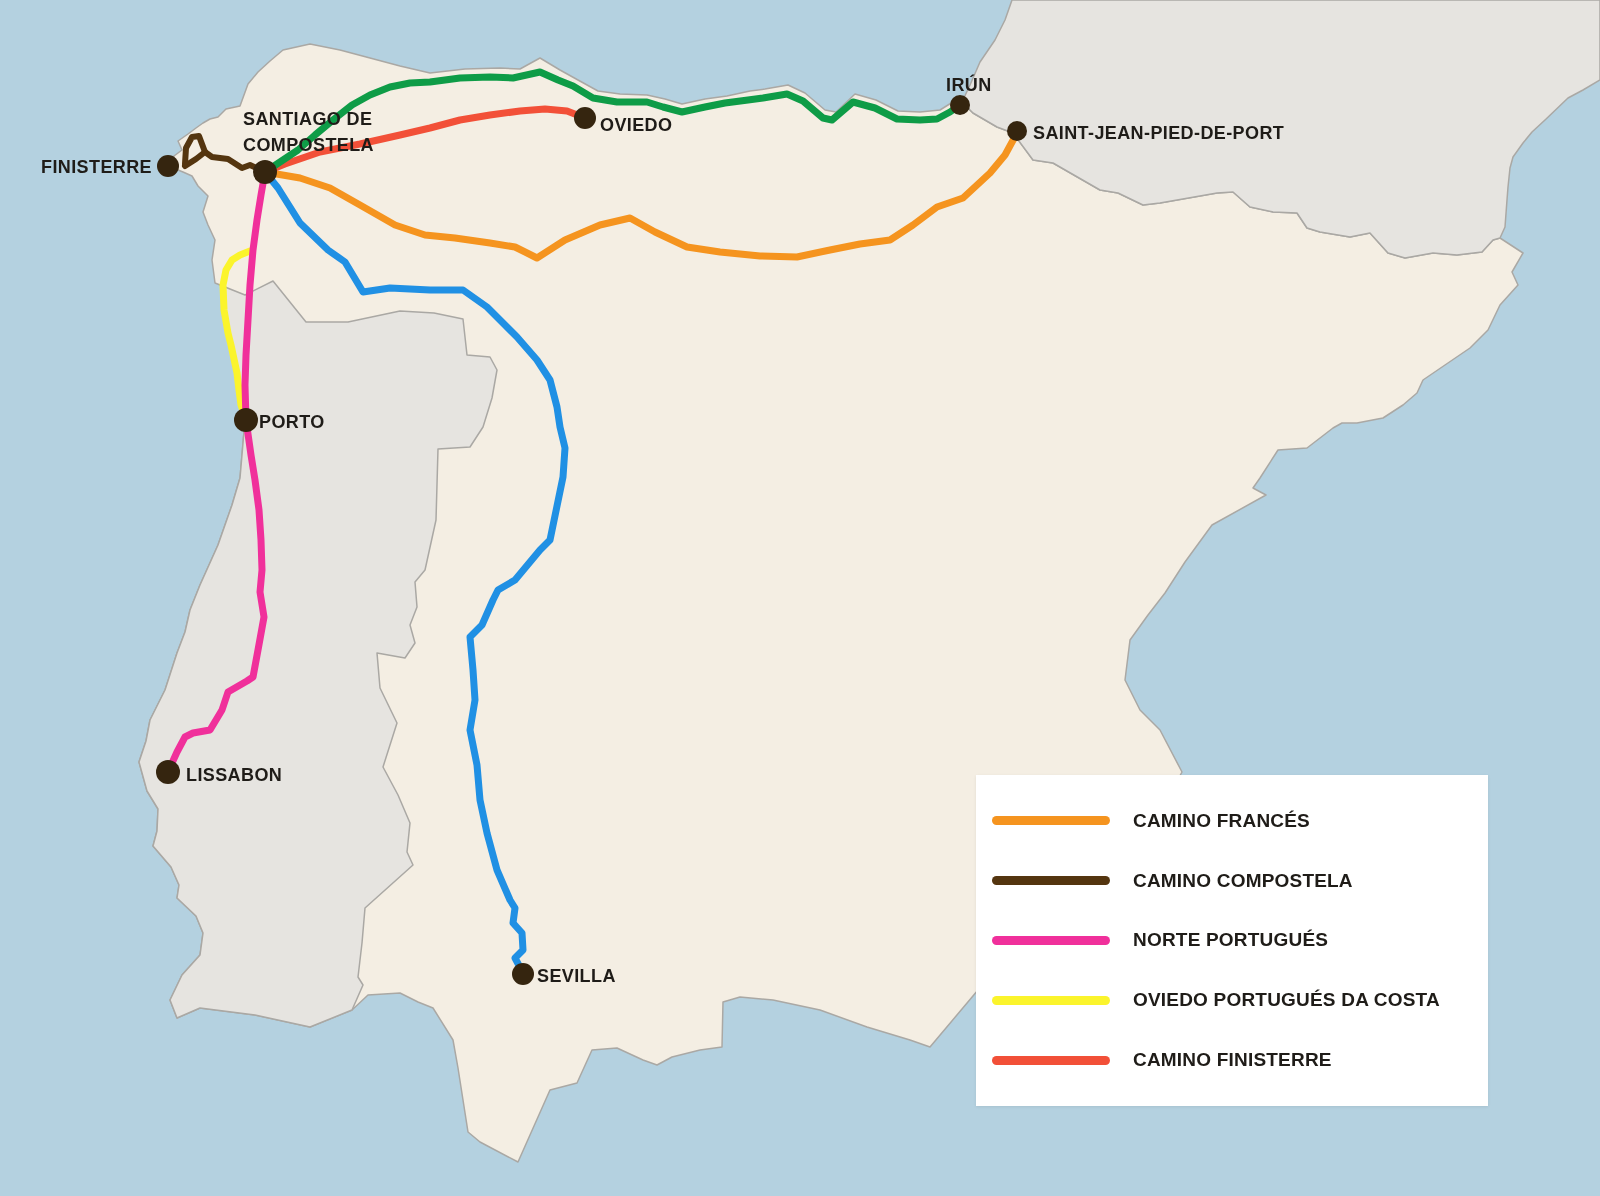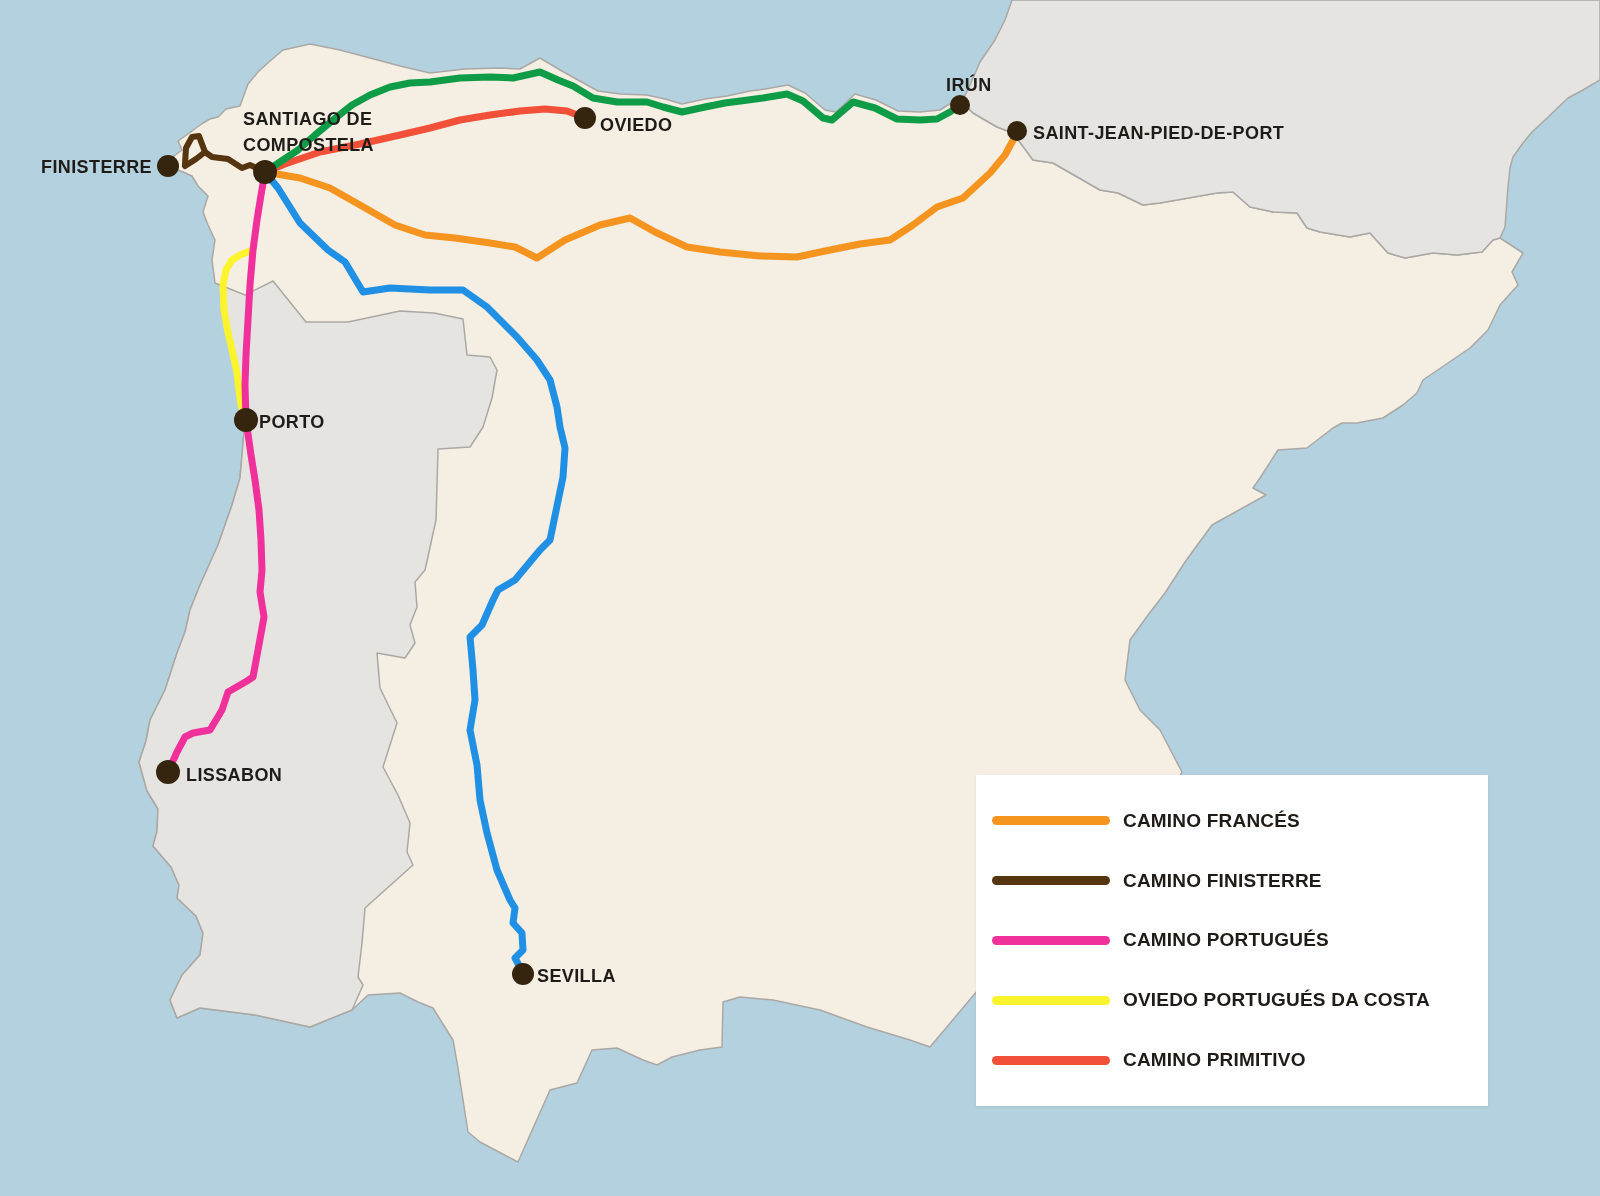--- a/index.html
+++ b/index.html
@@ -15,21 +15,21 @@
   }
   .legend{
     position:absolute;left:976px;top:775px;width:512px;height:331px;
     background:#ffffff;box-shadow:0 1px 3px rgba(0,0,0,0.08);
     display:flex;flex-direction:column;justify-content:space-evenly;
     padding:6px 0;box-sizing:border-box;
   }
   .legend-row{display:flex;align-items:center;height:40px;}
   .legend-swatch{margin-left:16px;flex:0 0 auto;display:block;}
   .legend-label{
-    margin-left:13px;font-weight:bold;font-size:19px;letter-spacing:0.2px;
+    margin-left:23px;font-weight:bold;font-size:19px;letter-spacing:0.2px;
     color:#1f1c18;white-space:nowrap;
   }
 </style>
 </head>
 <body>
 
 <div class="stage">
 
   <svg class="map" width="1600" height="1196" viewBox="0 0 1600 1196">
 
@@ -124,40 +124,40 @@
       <svg class="legend-swatch" width="118" height="9">
         <rect width="118" height="9" rx="4.5" fill="#f5941f"></rect>
       </svg>
       <span class="legend-label">CAMINO FRANCÉS</span>
     </div>
 
     <div class="legend-row">
       <svg class="legend-swatch" width="118" height="9">
         <rect width="118" height="9" rx="4.5" fill="#54350f"></rect>
       </svg>
-      <span class="legend-label">CAMINO FINISTERRE</span>
+      <span class="legend-label">CAMINO COMPOSTELA</span>
     </div>
 
     <div class="legend-row">
       <svg class="legend-swatch" width="118" height="9">
         <rect width="118" height="9" rx="4.5" fill="#f0309b"></rect>
       </svg>
-      <span class="legend-label">CAMINO PORTUGUÉS</span>
+      <span class="legend-label">NORTE PORTUGUÉS</span>
     </div>
 
     <div class="legend-row">
       <svg class="legend-swatch" width="118" height="9">
         <rect width="118" height="9" rx="4.5" fill="#fbf42c"></rect>
       </svg>
       <span class="legend-label">OVIEDO PORTUGUÉS DA COSTA</span>
     </div>
 
 
     <div class="legend-row">
       <svg class="legend-swatch" width="118" height="9">
         <rect width="118" height="9" rx="4.5" fill="#f25038"></rect>
       </svg>
-      <span class="legend-label">CAMINO PRIMITIVO</span>
+      <span class="legend-label">CAMINO FINISTERRE</span>
     </div>
 
 
   </div>
 </div>
 
 </body></html>

